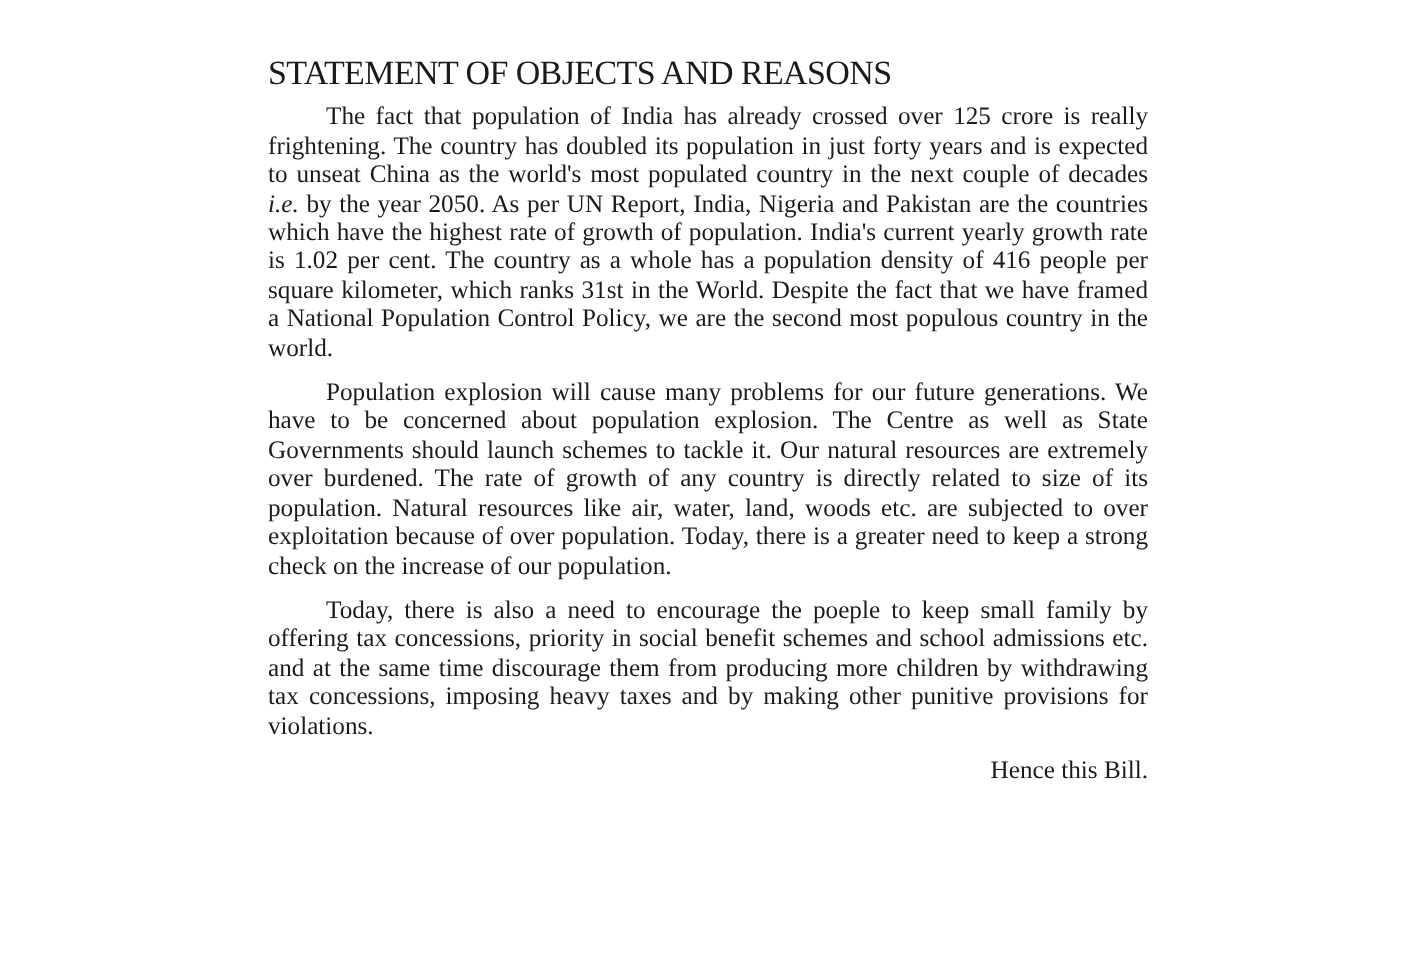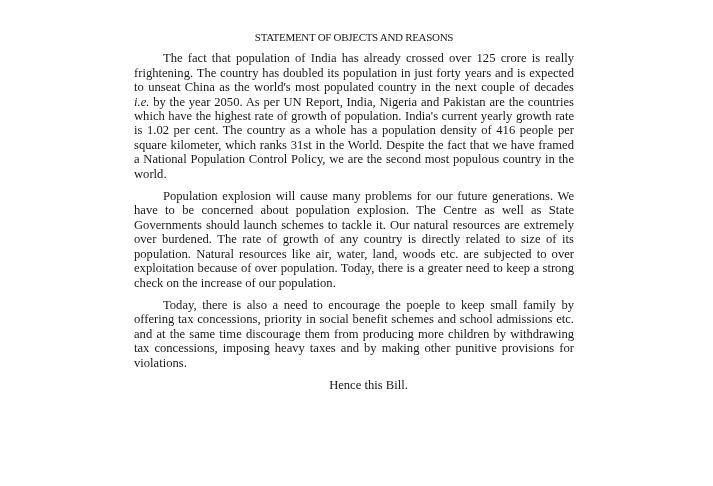--- a/index.html
+++ b/index.html
@@ -3,27 +3,27 @@
 <meta charset="utf-8">
 <style>
   html, body { margin:0; padding:0; background:#ffffff; }
   body { width:713px; height:486px; overflow:hidden; position:relative; }
   .page {
     position:absolute; left:134px; top:30px; width:440px;
     font-family:"Liberation Serif", "DejaVu Serif", serif;
     color:#1a1a1a; font-size:12.6px; line-height:14.4px;
   }
   .title {
-    text-align:center; font-size:11px; letter-spacing:-0.3px;
+    text-align:left; font-size:17px; letter-spacing:-0.3px;
     margin:0 0 7px 0; color:#1a1a1a;
   }
   .para {
     text-align:justify; text-indent:29px; margin:0 0 8px 0;
   }
-  .para.last { text-align:center; }
+  .para.last { text-align:right; }
   i { font-style:italic; }
 </style>
 </head>
 <body>
 
 <div class="page">
   <div class="title">STATEMENT OF OBJECTS AND REASONS</div>
 
   <p class="para"><span>The fact that population of India has already crossed over 125 crore is really frightening. The country has doubled its population in just forty years and is expected to unseat China as the world's most populated country in the next couple of decades </span><i>i.e.</i><span> by the year 2050. As per UN Report, India, Nigeria and Pakistan are the countries which have the highest rate of growth of population. India's current yearly growth rate is 1.02 per cent. The country as a whole has a population density of 416 people per square kilometer, which ranks 31st in the World. Despite the fact that we have framed a National Population Control Policy, we are the second most populous country in the world.</span></p>
 

